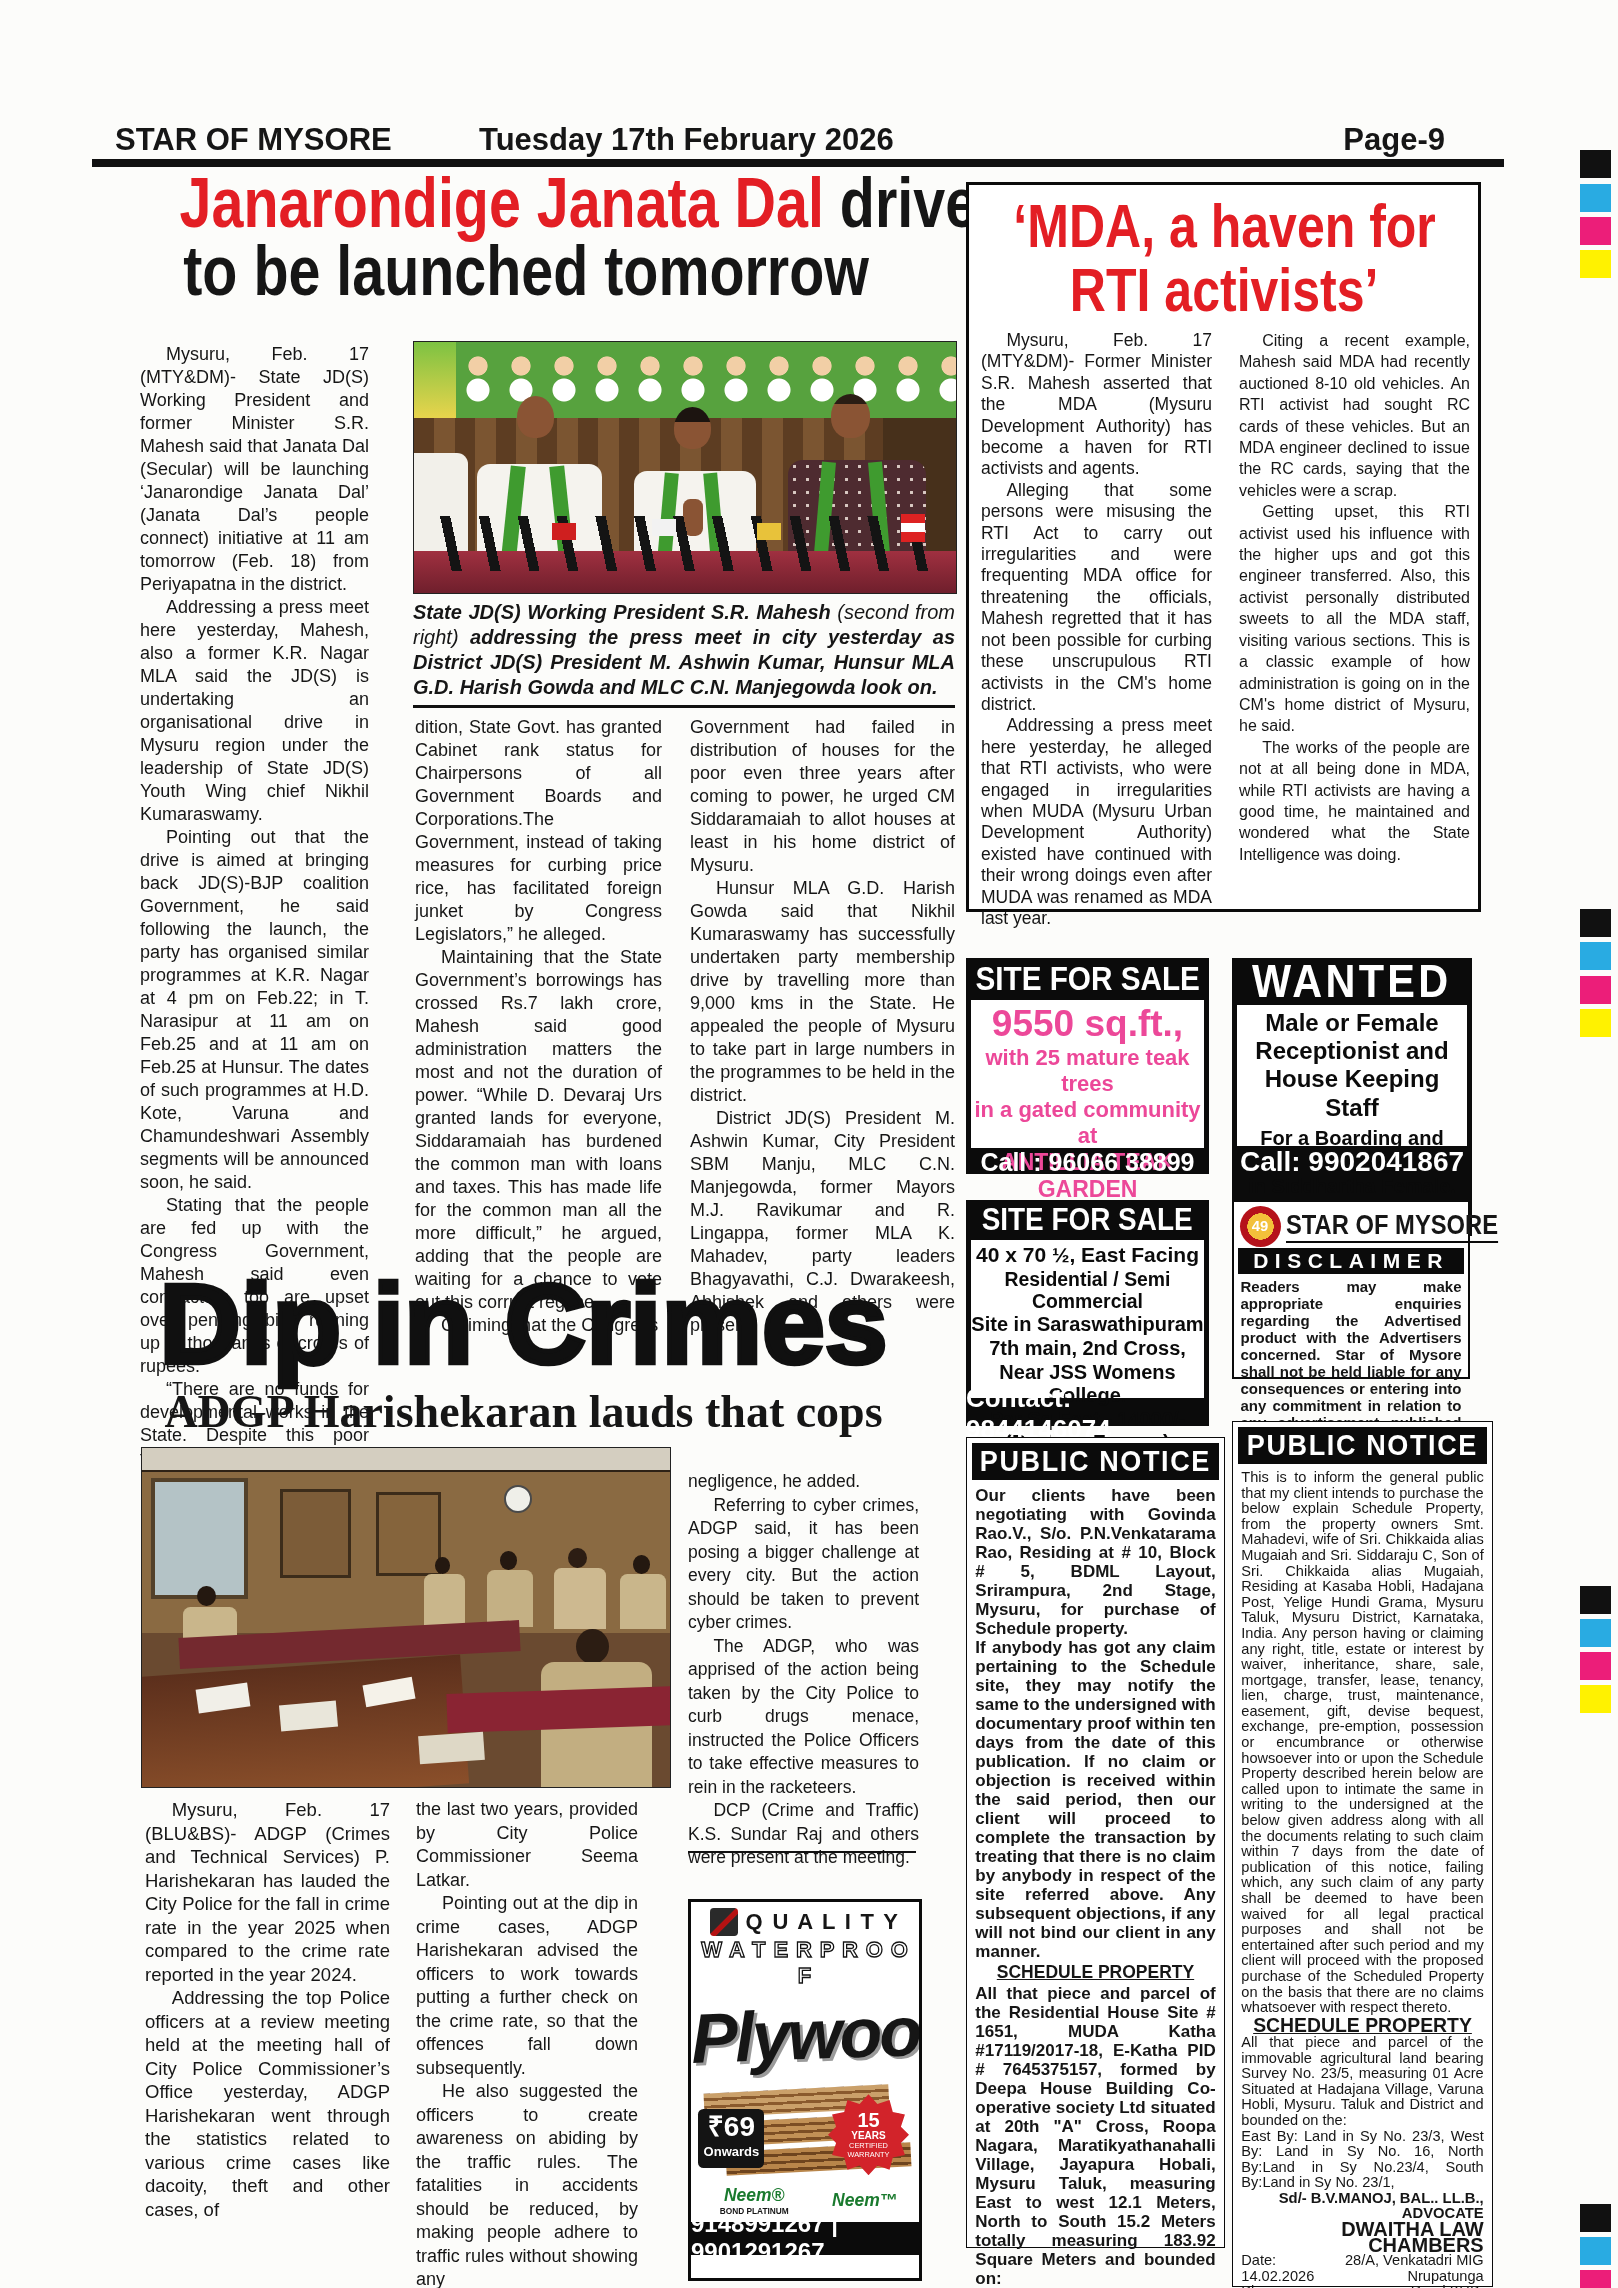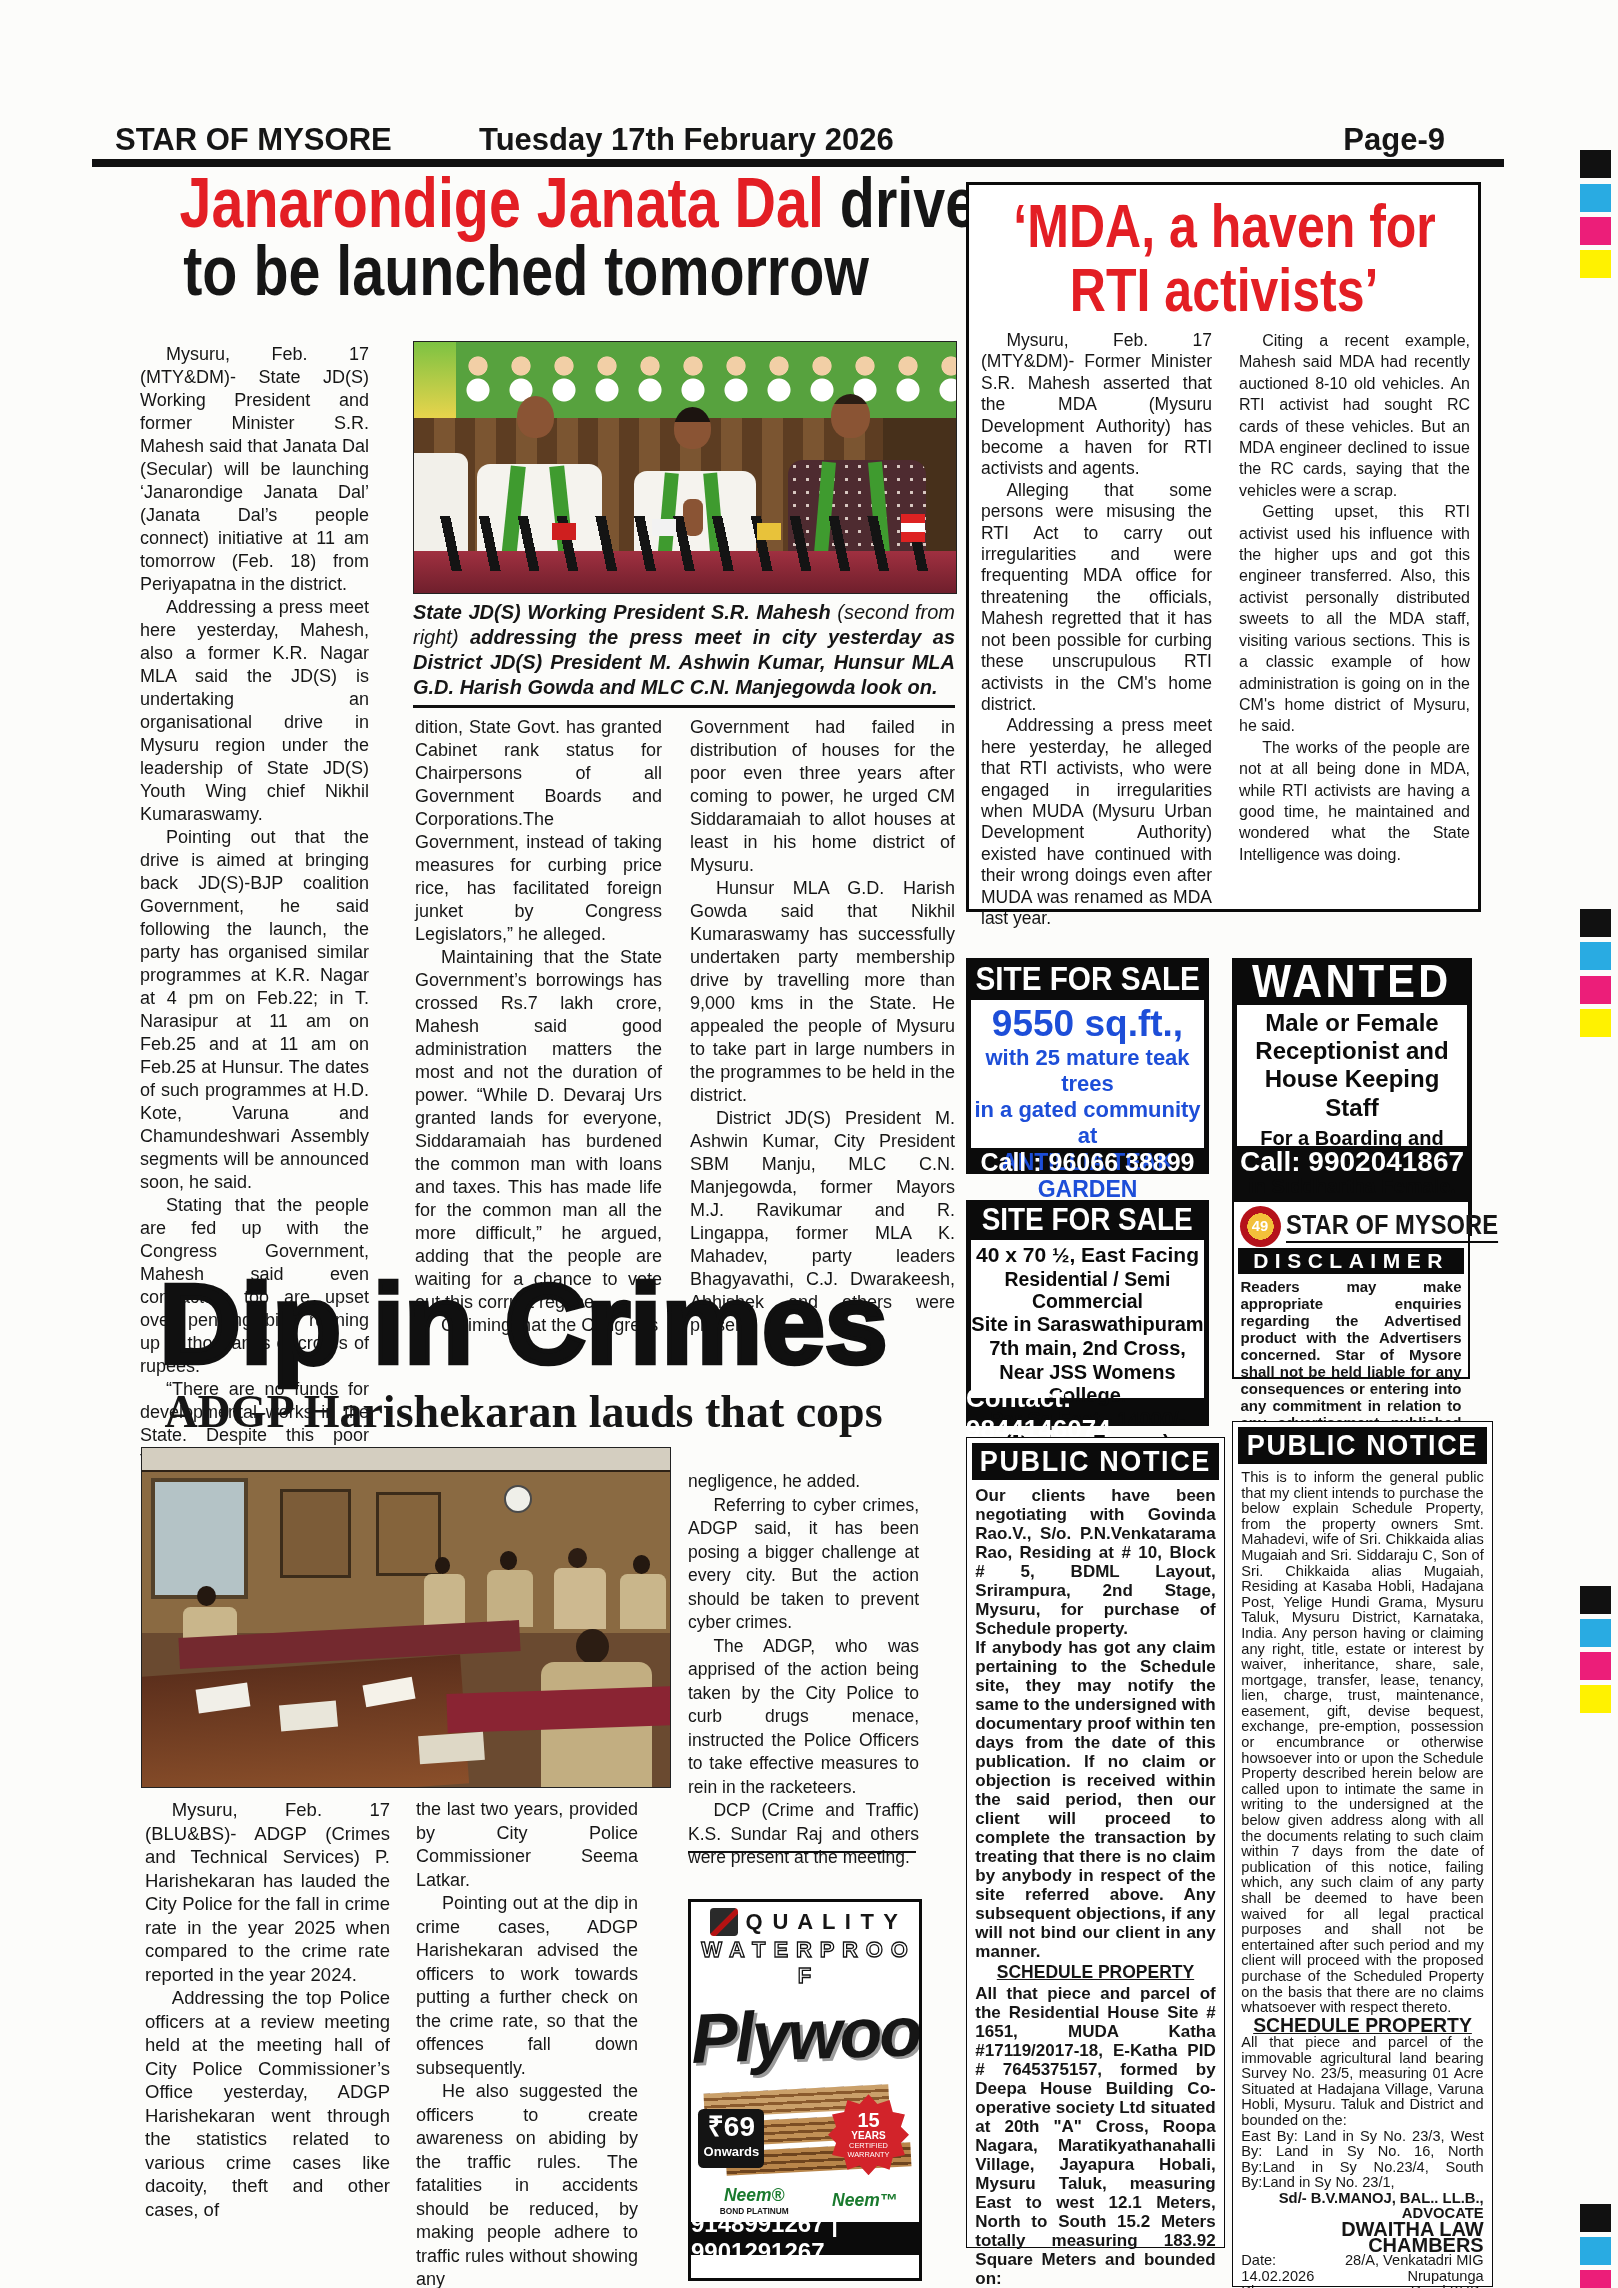--- a/index.html
+++ b/index.html
@@ -124,21 +124,21 @@
   <div class="abs just" style="left:1239px;top:330px;width:231px;font-size:16px;line-height:21.4px;">
     <p class="bp">Citing  a recent example, Mahesh said MDA had recently auctioned 8-10 old vehicles. An RTI activist had sought RC cards of these vehicles. But an MDA engineer declined to issue the RC cards, saying that the vehicles were a scrap.</p>
     <p class="bp">Getting upset, this RTI activist used his influence with the higher ups and got this engineer transferred. Also, this activist personally distributed sweets to all the MDA staff, visiting various sections. This is a classic example of how administration is going on in the CM's home district of Mysuru, he said.</p>
     <p class="bp">The works of the people are not at all being done in MDA, while RTI activists are having a good time, he maintained and wondered what the State Intelligence was doing.</p>
   </div>
 
   <div class="abs adblack" style="left:966px;top:958px;width:243px;height:216px;">
     <div class="barhead" style="height:41px;font-size:33px;">
         <span class="cond9">SITE FOR SALE</span>
       </div>
-    <div class="adbody ctr" style="margin:0 3.7px;height:146px;color:#1d4ed8;padding-top:1.8px;">
+    <div class="adbody ctr" style="margin:0 3.7px;height:146px;color:#ec4899;padding-top:1.8px;">
       <p class="adline b" style="font-size:37px;">9550 sq.ft.,</p>
       <p class="adline b" style="font-size:22px;">with 25 mature teak trees</p>
       <p class="adline b" style="font-size:22px;">in a gated community at</p>
       <p class="adline b" style="font-size:23px;">ANTILLIA TEAK GARDEN</p>
       <p class="adline b" style="font-size:23px;">on Hunsur Main Road.</p>
     </div>
     <div class="barhead" style="height:28px;font-size:25px;">
         <span>Call : 96066 38899</span>
       </div>
   </div>

